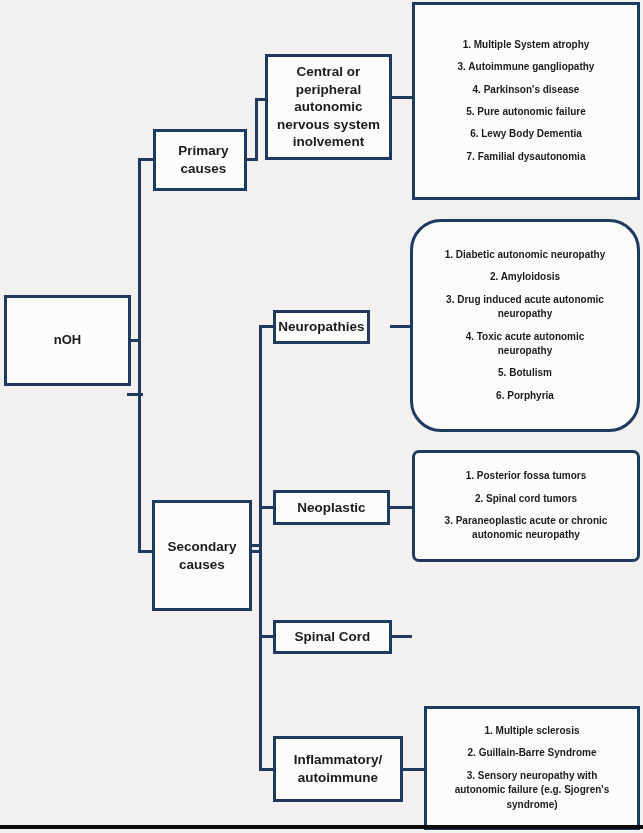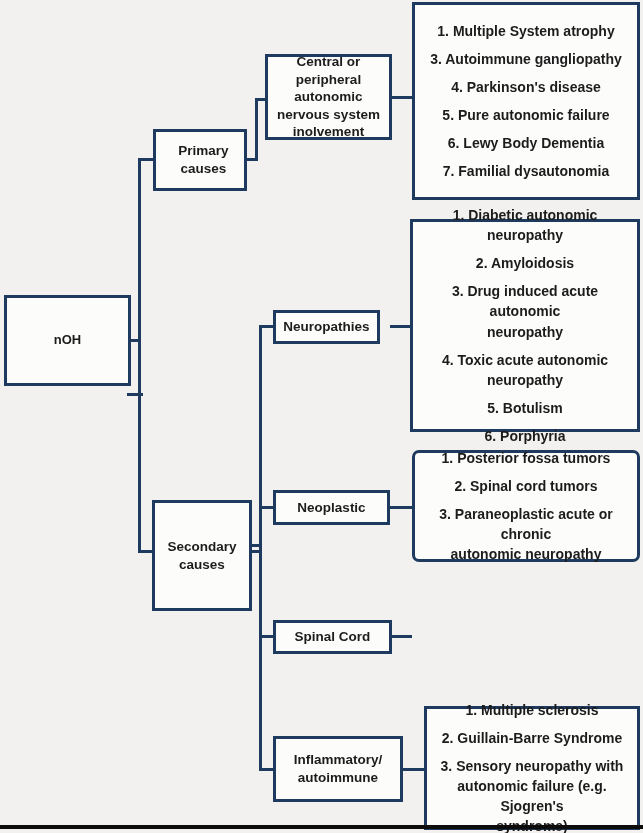--- a/index.html
+++ b/index.html
@@ -23,66 +23,66 @@
     justify-content:center;
     text-align:center;
     font-weight:700;
     box-sizing:border-box;
     white-space:pre-line;
   }
   .label-box{ font-size:13.5px; line-height:1.3; }
   .list-box{
     flex-direction:column;
     row-gap:8px;
-    font-size:14px;
+    font-size:10px;
     line-height:1.44;
     padding:4px 5px;
   }
   .list-item{ white-space:pre-line; }
   .line{ position:absolute; background:#1e3a5e; }
   .blackline{ position:absolute; background:#0c0c0c; }
 </style>
 </head>
 <body>
 
 <div id="canvas">
 
   <div class="box label-box" style="left:4px; top:295px; width:127px; height:91px; font-size:13px;">nOH</div>
 
   <div class="box label-box" style="left:153px; top:129px; width:94px; height:62px;padding-left:7px;">Primary
 causes</div>
 
   <div class="box label-box" style="left:152px; top:500px; width:100px; height:111px;">Secondary
 causes</div>
 
-  <div class="box label-box" style="left:265px; top:54px; width:127px; height:86px;">Central or
+  <div class="box label-box" style="left:265px; top:54px; width:127px; height:106px;">Central or
 peripheral
 autonomic
 nervous system
 inolvement</div>
 
   <div class="box list-box" style="left:412px; top:2px; width:228px; height:198px;">
     <div class="list-item">1. Multiple System atrophy</div>
     <div class="list-item">3. Autoimmune gangliopathy</div>
     <div class="list-item">4. Parkinson's disease</div>
     <div class="list-item">5. Pure autonomic failure</div>
     <div class="list-item">6. Lewy Body Dementia</div>
     <div class="list-item">7. Familial dysautonomia</div>
   </div>
 
-  <div class="box label-box" style="left:273px; top:310px; width:107px; height:34px;">Neuropathies</div>
+  <div class="box label-box" style="left:273px; top:310px; width:97px; height:34px;">Neuropathies</div>
 
   <div class="box label-box" style="left:273px; top:490px; width:117px; height:35px;">Neoplastic</div>
 
   <div class="box label-box" style="left:273px; top:736px; width:130px; height:66px;">Inflammatory/
 autoimmune</div>
 
   <div class="box label-box" style="left:273px; top:620px; width:119px; height:34px;">Spinal Cord</div>
 
-  <div class="box list-box" style="left:410px; top:219px; width:230px; height:213px;">
+  <div class="box list-box" style="left:410px; top:219px; width:230px; height:213px;border-radius:31px;">
     <div class="list-item">1. Diabetic autonomic neuropathy</div>
     <div class="list-item">2. Amyloidosis</div>
     <div class="list-item">3. Drug induced acute autonomic
 neuropathy</div>
     <div class="list-item">4. Toxic acute autonomic
 neuropathy</div>
     <div class="list-item">5. Botulism</div>
     <div class="list-item">6. Porphyria</div>
   </div>
 

